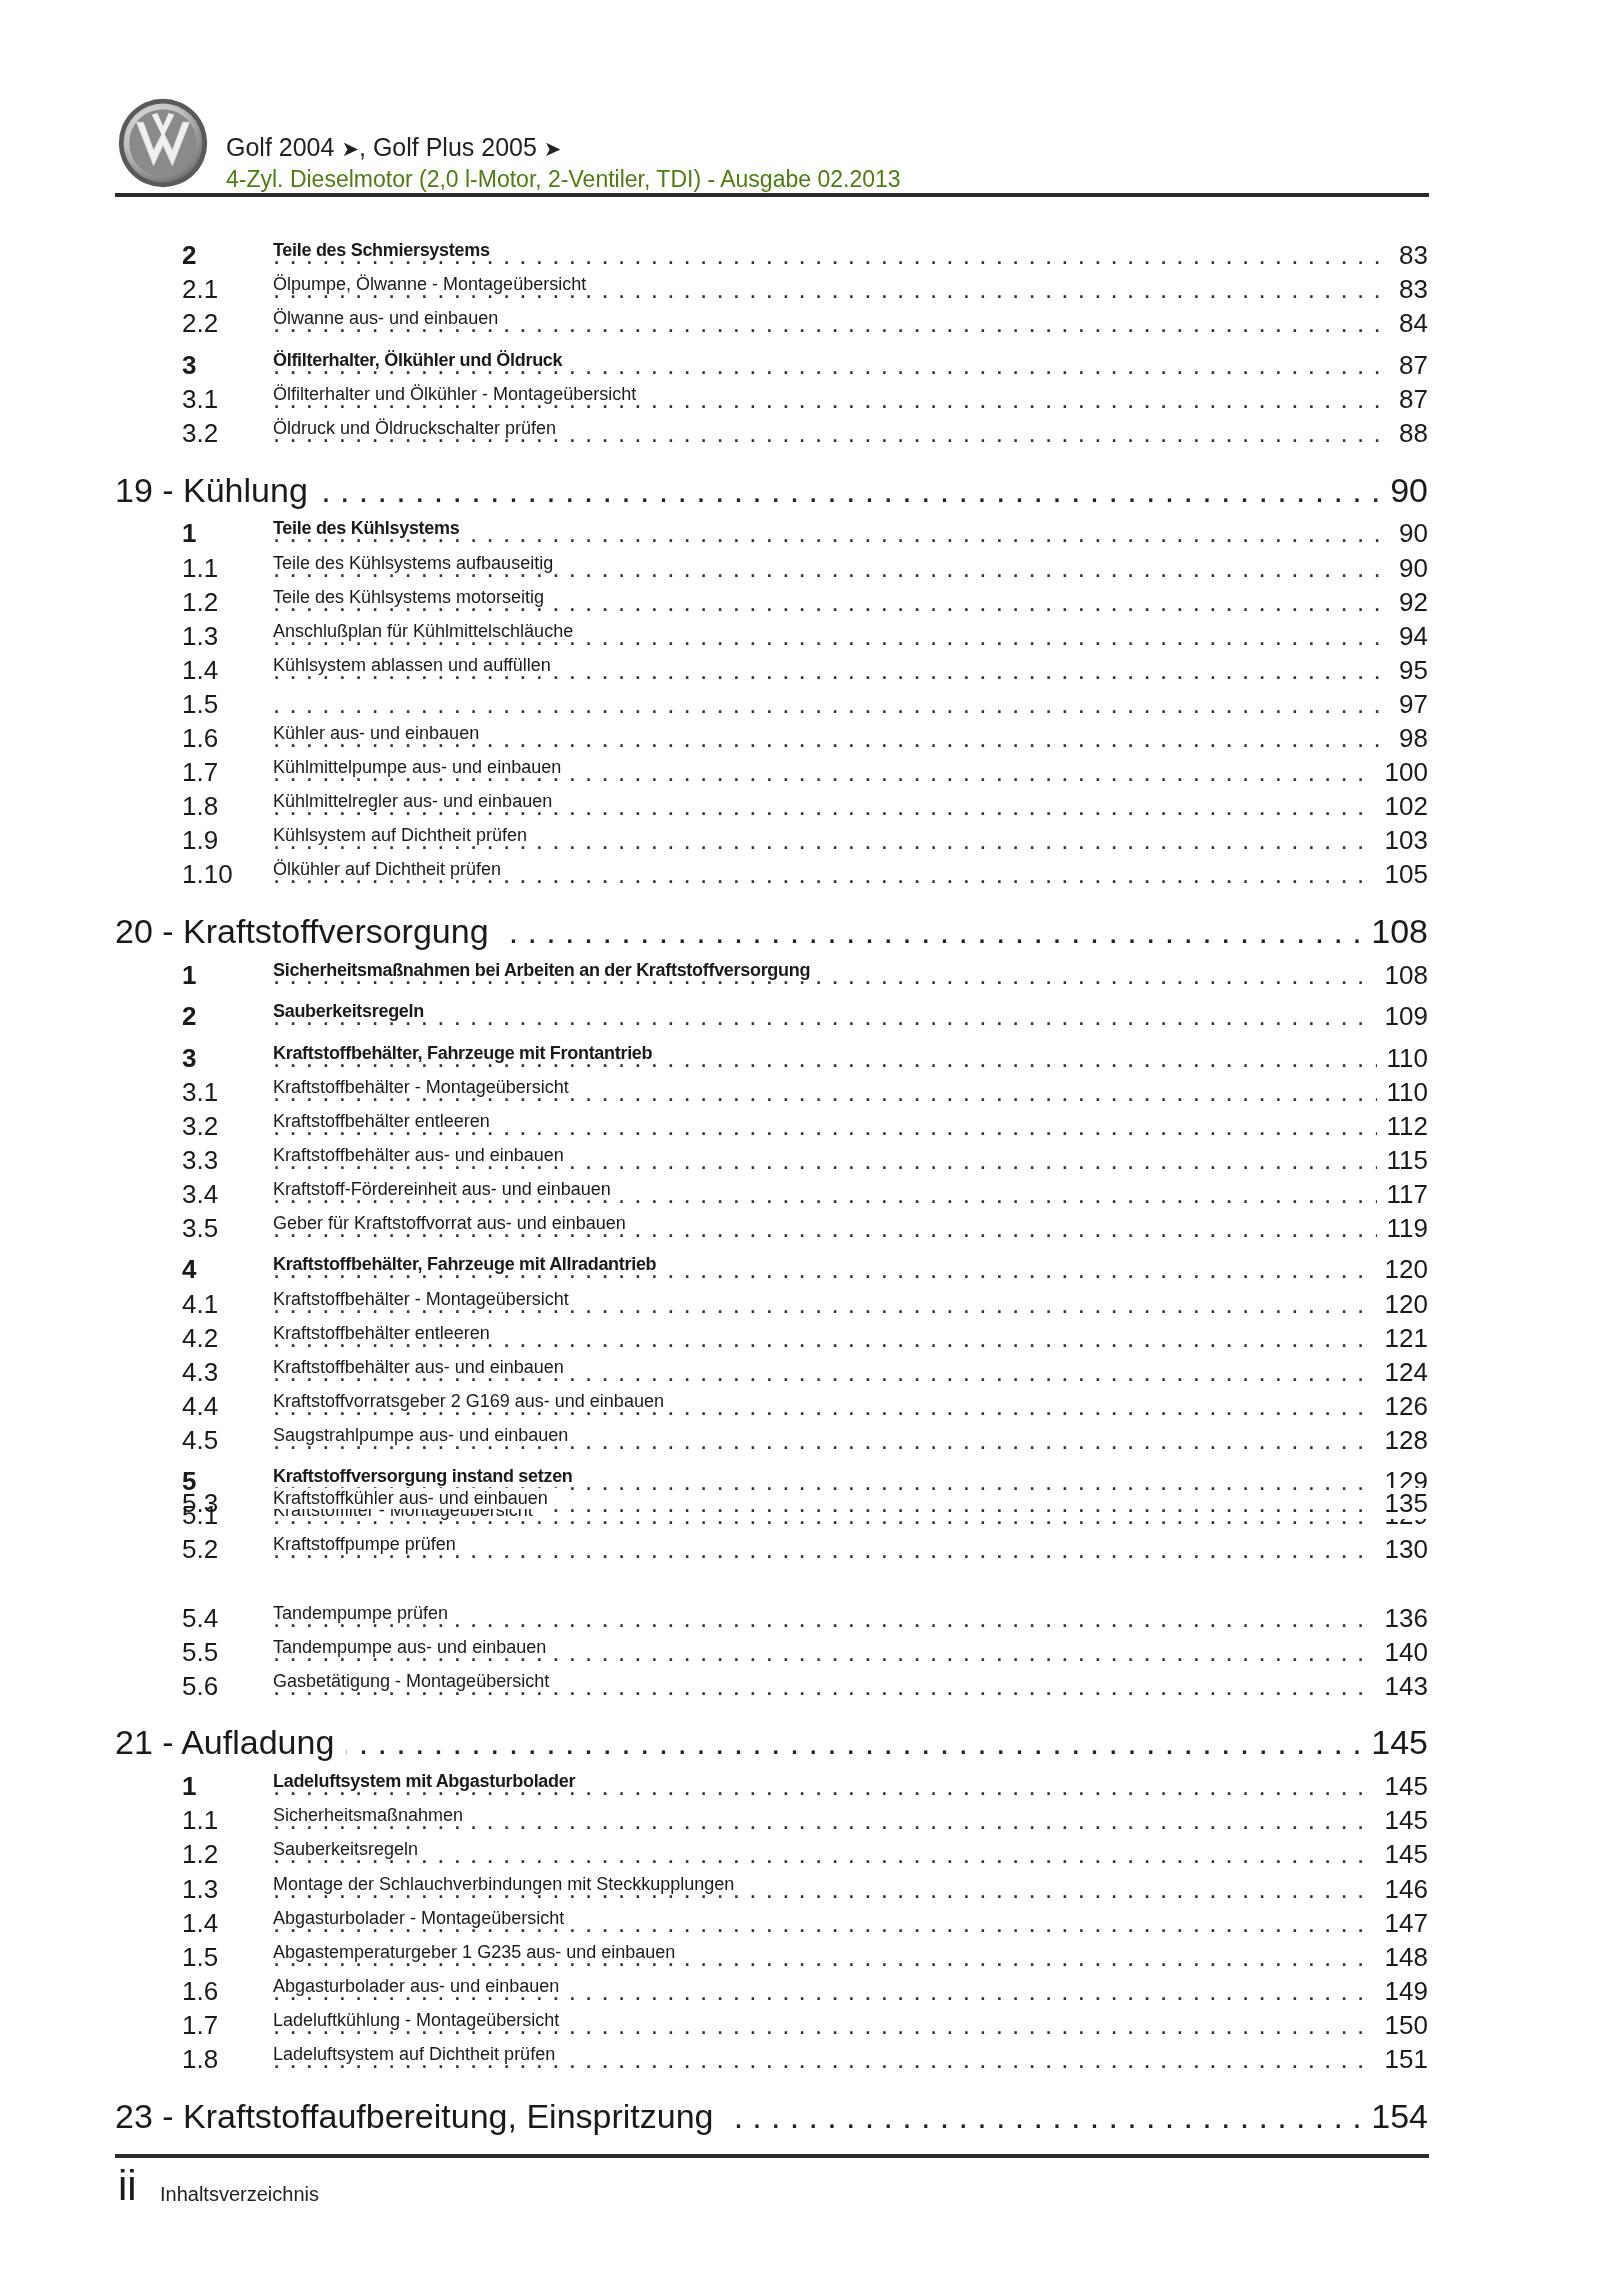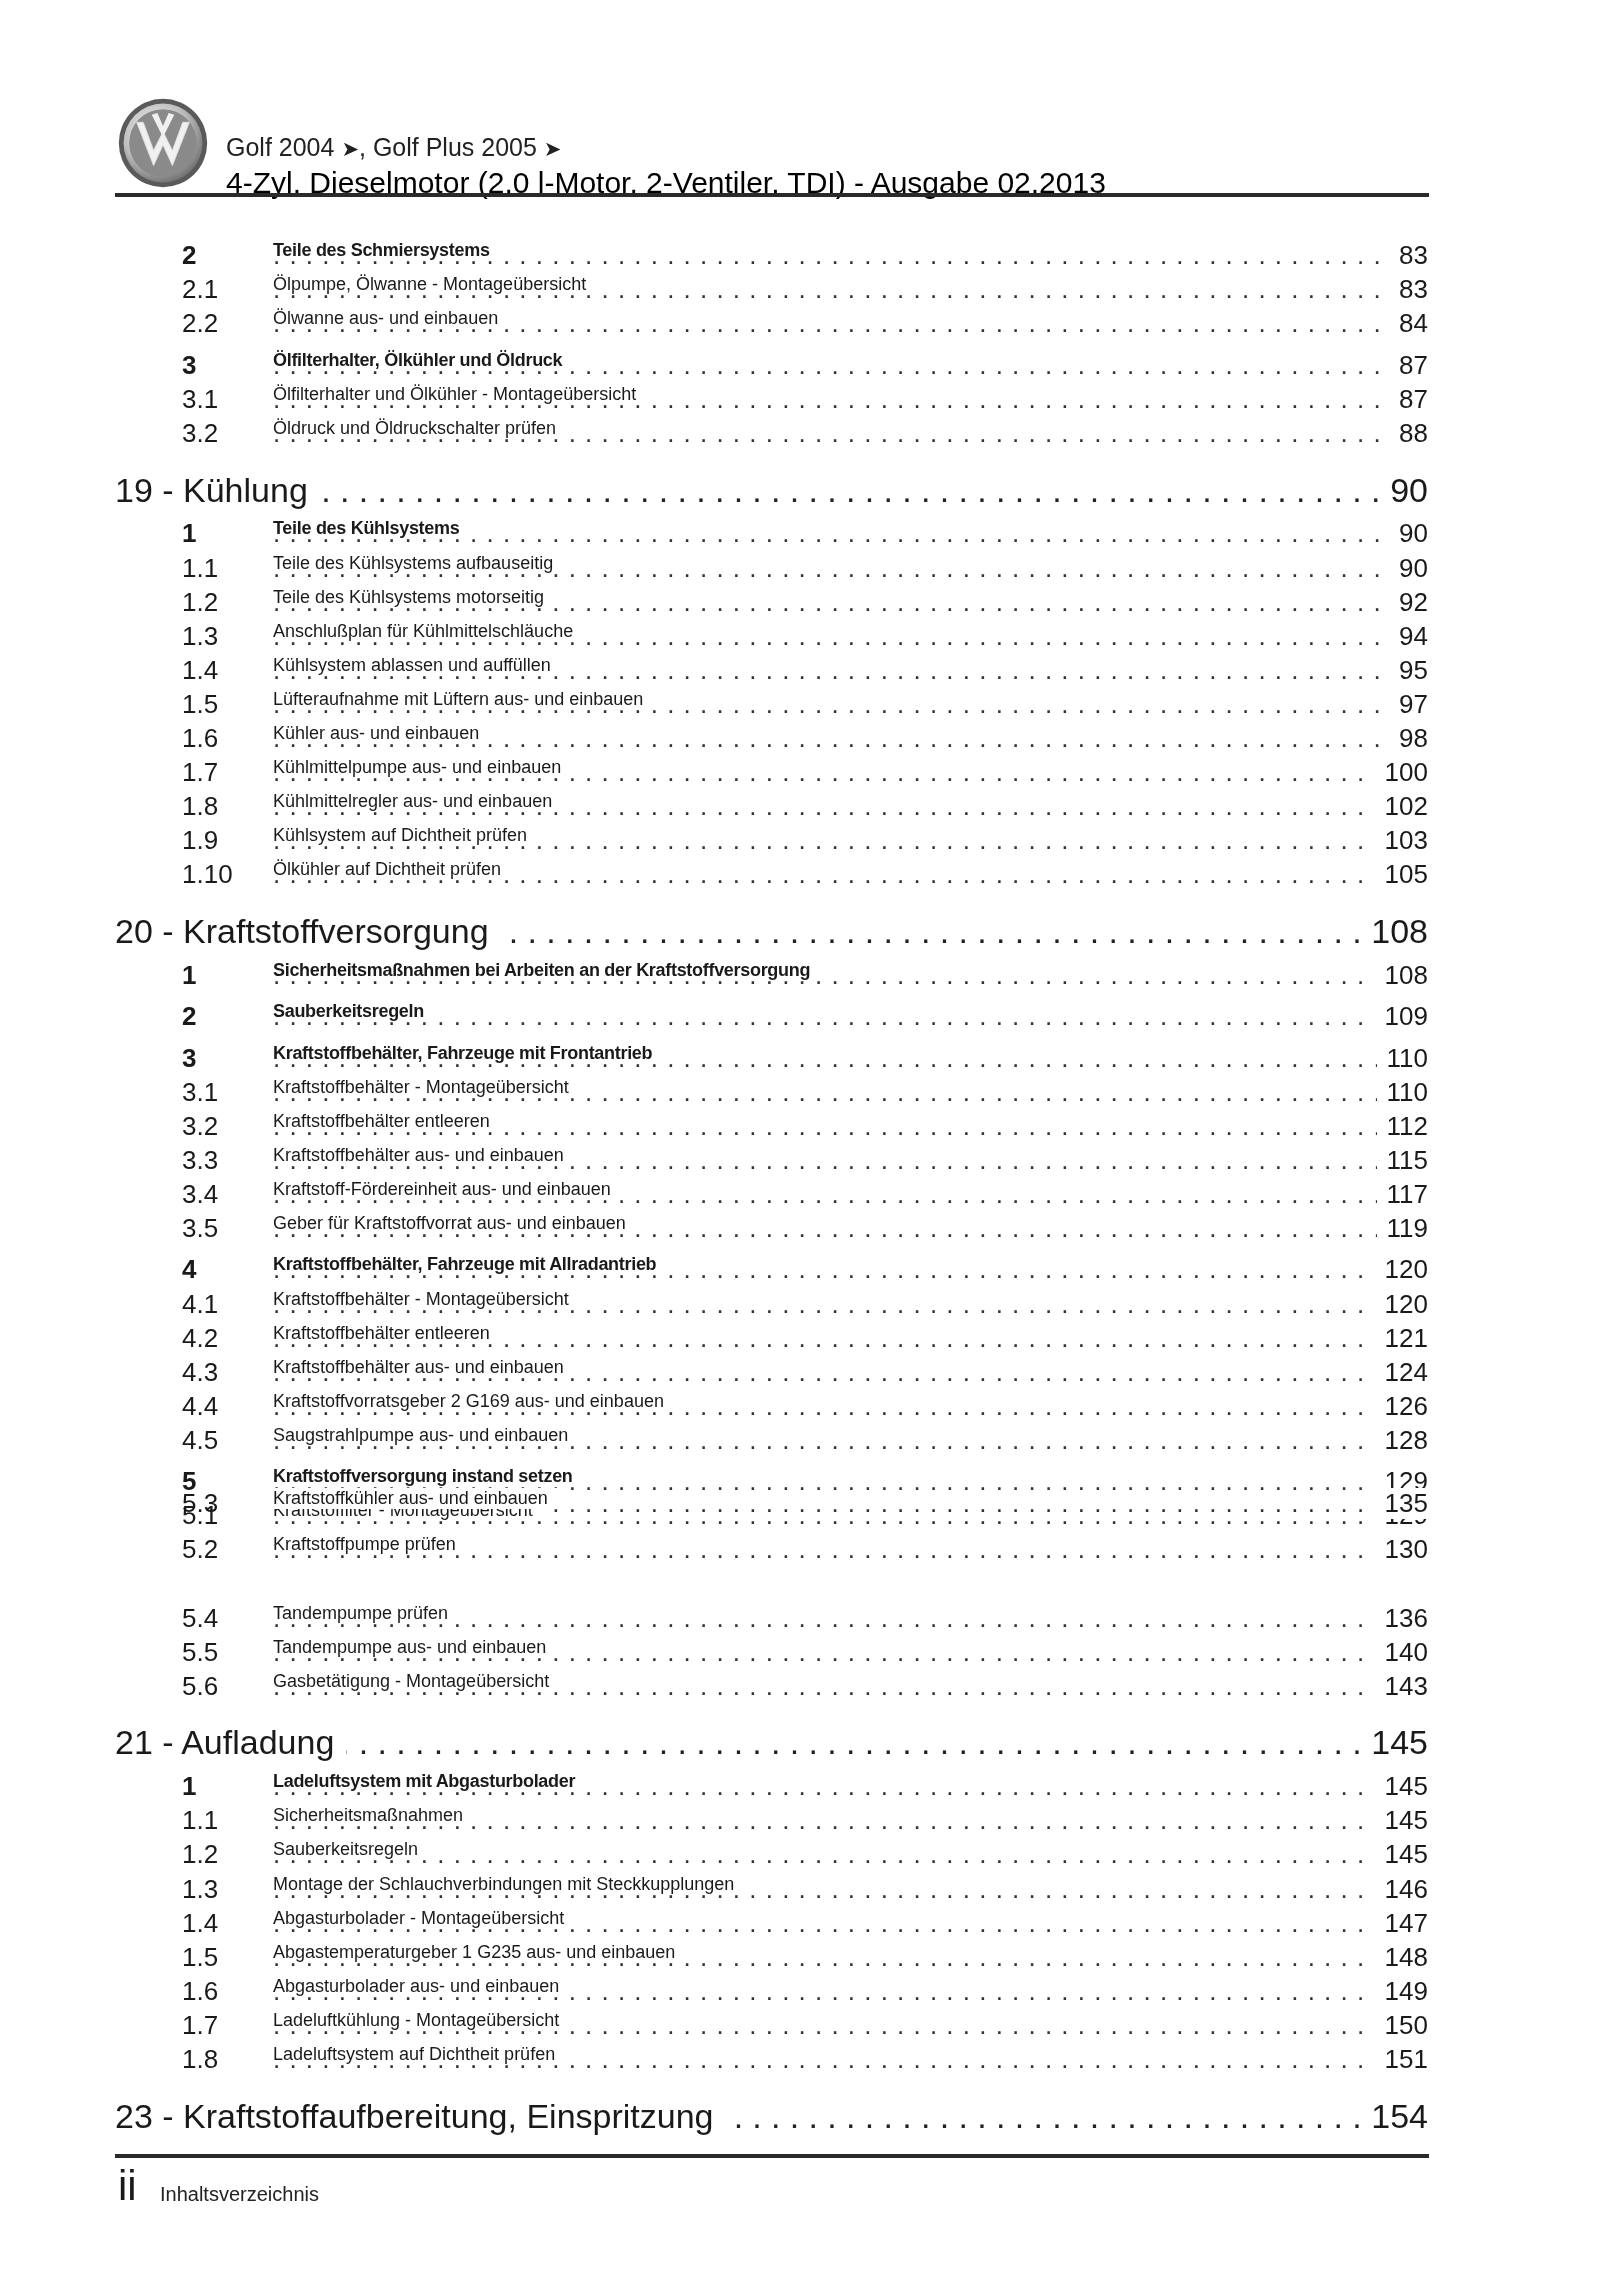--- a/index.html
+++ b/index.html
@@ -2,21 +2,21 @@
 <html style="font-size:13px"><head>
 <meta charset="utf-8">
 <style>
   html, body { margin: 0; padding: 0; background: #ffffff; }
   body {
     width: 1622px; height: 2295px; position: relative; overflow: hidden;
     font-family: "Liberation Sans", sans-serif; color: #1a1a1a;
   }
   .logo { position: absolute; left: 116px; top: 96px; width: 94px; height: 94px; }
   .hdr1 { position: absolute; left: 226px; top: 133px; font-size: 25px; white-space: nowrap; color: #222; }
-  .hdr2 { position: absolute; left: 226px; top: 166px; font-size: 30px; white-space: nowrap; color: #000000; }
+  .hdr2 { position: absolute; left: 226px; top: 166px; font-size: 23px; white-space: nowrap; color: #4d7c0f; }
   .hdr1 .arrow { font-size: 21px; }
   .rule { position: absolute; left: 115px; width: 1314px; height: 4px; background: #2a2a2a; }
   .rule.top { top: 193px; }
   .rule.bottom { top: 2154px; }
 
   .toc { position: absolute; left: 0; top: 0; width: 1622px; }
   .row { position: absolute; left: 0; width: 1622px; height: 36px; }
   .row .num { position: absolute; left: 182px; font-size: 26px; white-space: nowrap; }
   .row .title { position: absolute; left: 273px; font-size: 18px; white-space: nowrap; background: #fff; padding-right: 11.4px; z-index: 2; }
   .row .leader { position: absolute; left: 273px; right: 0; width: 1120px; overflow: hidden; white-space: nowrap;
@@ -125,21 +125,20 @@
     </div>
     <div class="row l3" style="top: 655px;">
       <span class="num">1.4</span>
       <span class="leader">........................................................................................................................................................................................................</span>
       <span class="title">Kühlsystem ablassen und auffüllen</span>
       <span class="page">95</span>
     </div>
     <div class="row l3" style="top: 689px;">
       <span class="num">1.5</span>
       <span class="leader">........................................................................................................................................................................................................</span>
-      <span class="title">Lüfteraufnahme mit Lüftern aus- und einbauen</span>
       <span class="page">97</span>
     </div>
     <div class="row l3" style="top: 723px;">
       <span class="num">1.6</span>
       <span class="leader">........................................................................................................................................................................................................</span>
       <span class="title">Kühler aus- und einbauen</span>
       <span class="page">98</span>
     </div>
     <div class="row l3" style="top: 757px;">
       <span class="num">1.7</span>

